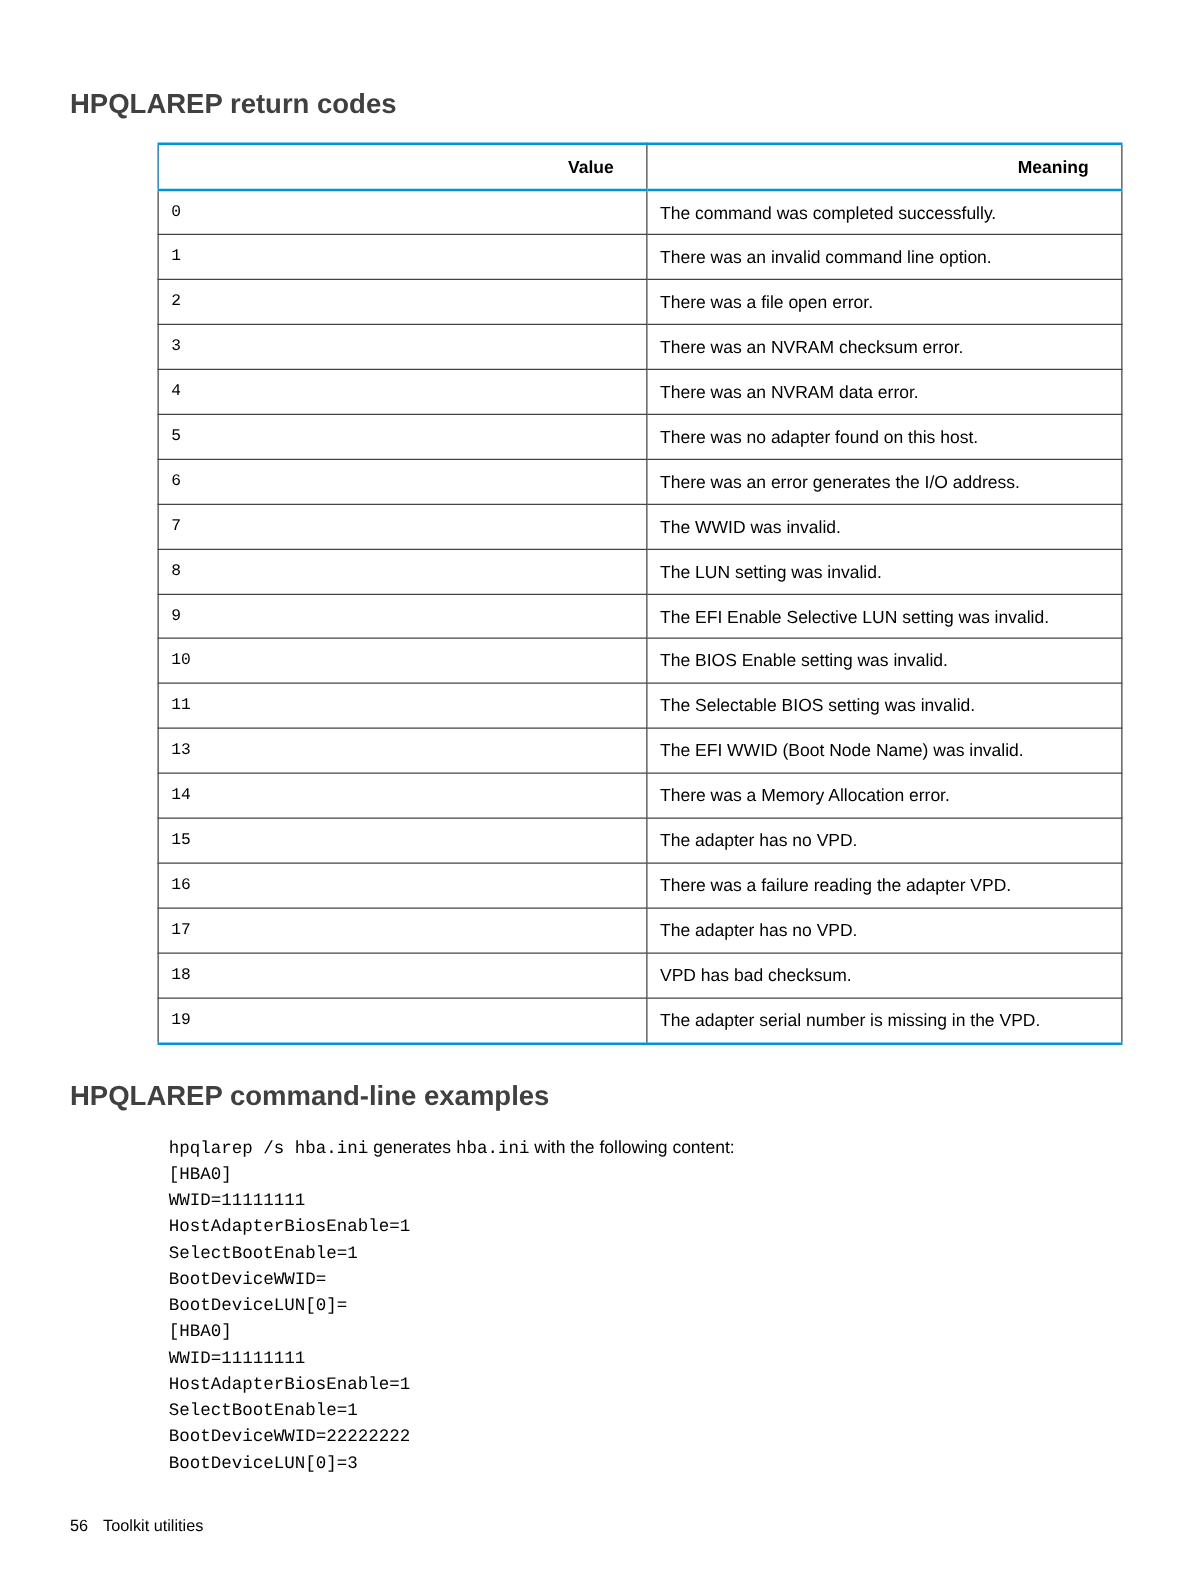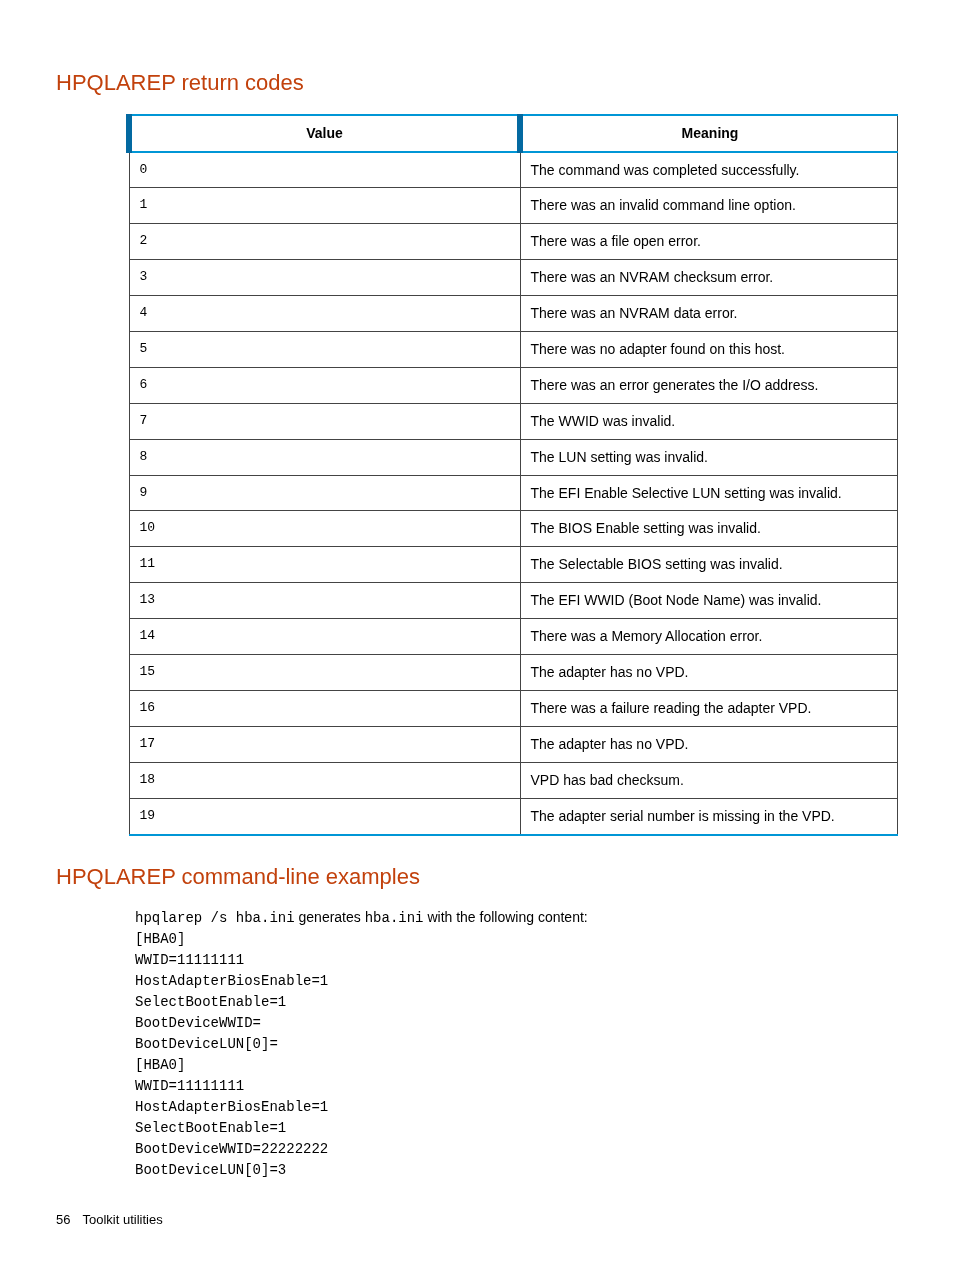--- a/index.html
+++ b/index.html
@@ -6,44 +6,44 @@
     font-family: Arial, Helvetica, sans-serif;
     margin: 0;
     padding: 56px 56px 30px 56px;
     color: #000;
     font-size: 14px;
     width: 954px;
     box-sizing: border-box;
     line-height: 1.35;
   }
   h2.section {
-    color: #c2410c;
-    font-weight: 400;
+    color: #404040;
+    font-weight: 700;
     font-size: 22px;
     margin: 12px 0 16px 0;
   }
   .right-page-h2 {
   }
   .indent {
     margin-left: 79px;
   }
   table.codes {
     border-collapse: collapse;
     width: calc(100% - 70px);
     margin-left: 70px;
     border-top: 2px solid #0096d6;
     border-bottom: 2px solid #0096d6;
   }
   table.codes th {
-    text-align: center;
+    text-align: right;
     font-weight: bold;
     font-size: 14px;
-    padding: 8px 6px;
+    padding: 8px 26px;
     border-bottom: 2px solid #0096d6;
-    border-left: 6px solid #0369a1;
+    border-left: 1px solid #0369a1;
     border-right: 1px solid #444;
   }
   table.codes td {
     padding: 8px 10px;
     border-bottom: 1px solid #444;
     border-left: 1px solid #444;
     border-right: 1px solid #444;
     font-size: 14px;
     vertical-align: top;
   }

